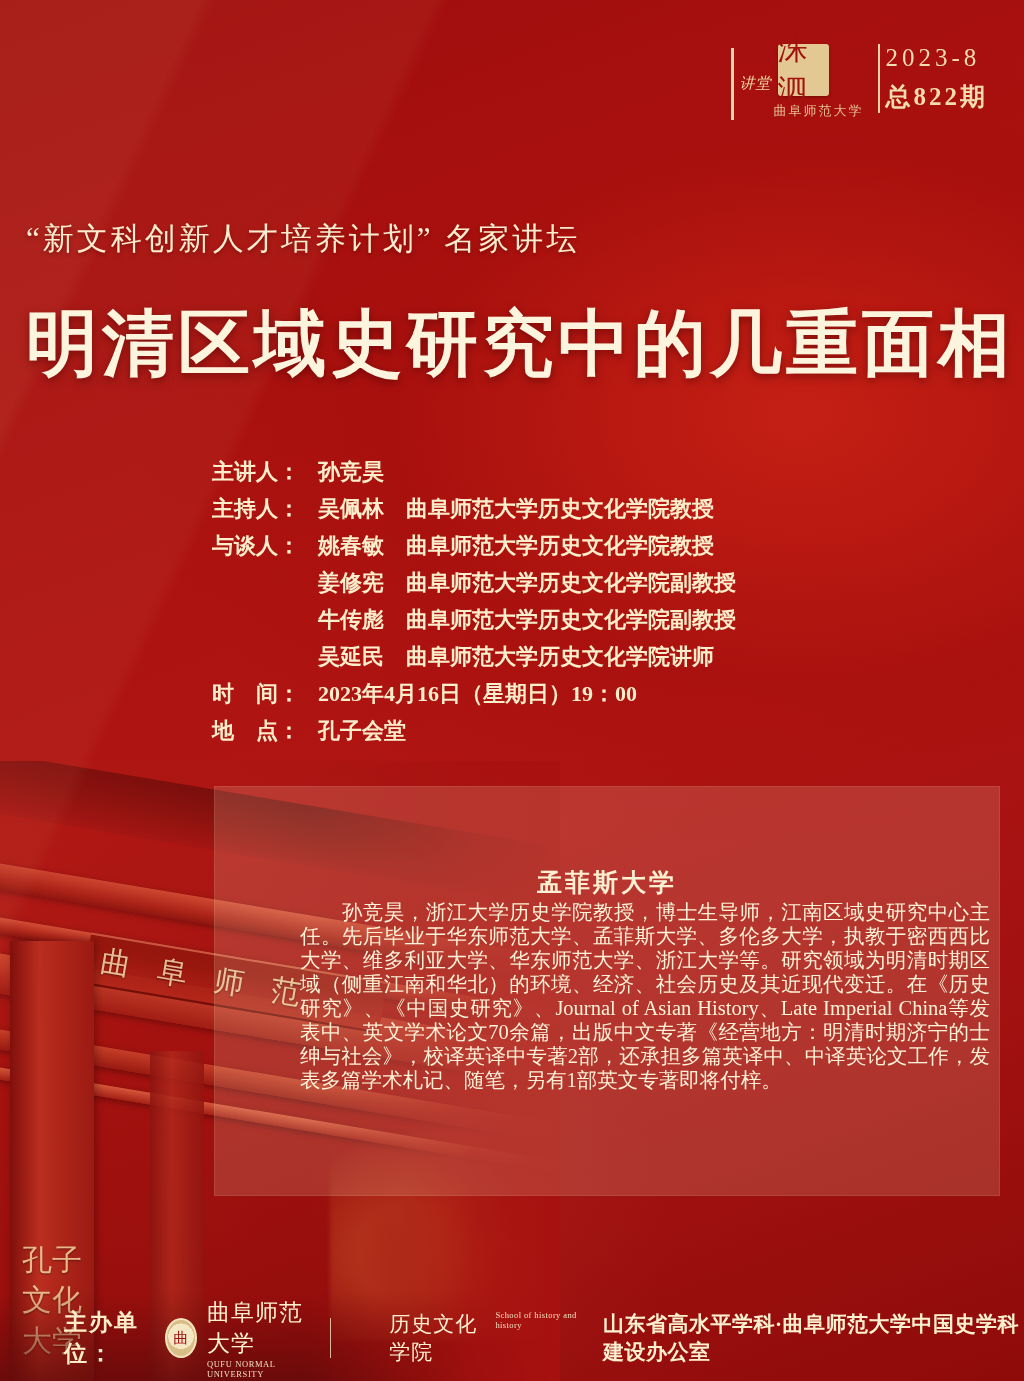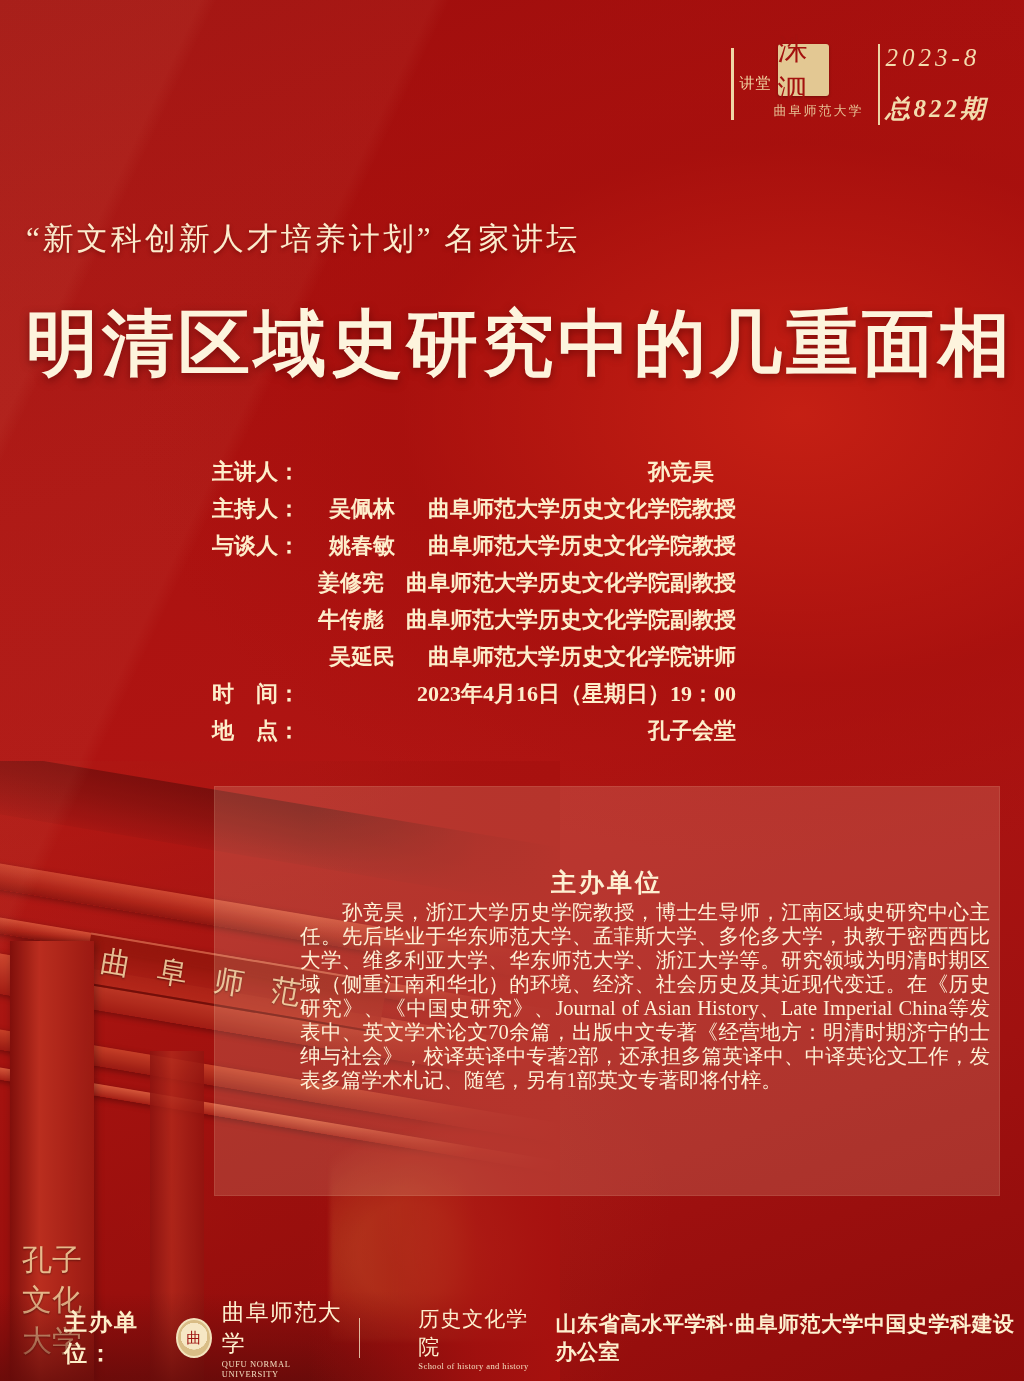--- a/index.html
+++ b/index.html
@@ -119,43 +119,43 @@
     position:absolute; right:36px; top:44px;
     display:flex; align-items:flex-start; gap:14px;
   }
   .seal-block { display:flex; align-items:flex-start; }
   .seal-left {
     display:flex; flex-direction:column; align-items:center; justify-content:center;
     color:#f2d7a4; font-family:"Liberation Serif", serif;
     font-size:15px; line-height:1.15; letter-spacing:1px;
     border-left:3px solid #f0d6a5; padding-left:6px; height:72px;
     margin-top:4px;
+    font-style:italic;
   }
   .seal-stamp {
     width:51px; height:52px; margin-left:6px;
     background:#e3c893; color:#a3110f;
     font-family:"Liberation Serif", serif;
     display:flex; align-items:center; justify-content:center;
     font-size:30px; border-radius:3px;
     box-shadow:0 1px 3px rgba(0,0,0,0.3);
   }
   .seal-uni {
     margin-top:6px; margin-left:2px;
     color:#edd3a2; font-size:13px; letter-spacing:2px;
     font-family:"Liberation Serif", serif;
     opacity:0.9; white-space:nowrap;
   }
   .issue {
     border-left:2px solid #ecd3a4; padding-left:6px;
     color:#f3dcae; font-family:"Liberation Serif", serif;
     text-align:left;
-    font-style:italic;
   }
   .issue .no { font-size:25px; letter-spacing:4px; }
-  .issue .total { font-size:25px; letter-spacing:3px; font-weight:bold; margin-top:20px; }
+  .issue .total { font-size:25px; letter-spacing:3px; font-weight:bold; margin-top:8px; }
 
   
   .subtitle {
     position:absolute; left:26px; top:218px;
     color:#fbeccd; font-size:31px; font-weight:normal;
     letter-spacing:3px;
     font-family:"Liberation Serif", serif;
     text-shadow:0 2px 4px rgba(80,0,0,0.45);
   }
   .maintitle {
@@ -170,21 +170,21 @@
 
   
   .credits {
     position:absolute; left:212px; top:456px;
     color:#fdeecb;
     font-family:"Liberation Serif", serif;
     font-size:22px;
     font-weight:bold;
     line-height:32px;
   }
-  .crow { display:flex; white-space:nowrap; margin-bottom:5px;justify-content:space-between; }
+  .crow { display:flex; white-space:nowrap; margin-bottom:5px; }
   .clabel { width:106px; flex:0 0 106px; letter-spacing:0px; }
   .cname { width:88px; flex:0 0 88px; }
   .caff { }
 
   
   .panel {
     position:absolute; left:214px; top:786px;
     width:786px; height:410px;
     background:rgba(255,235,200,0.16);
     border:1px solid rgba(255,235,200,0.10);
@@ -218,21 +218,21 @@
     width:40px; height:40px; border-radius:50%;
     background:radial-gradient(circle at 50% 45%, #f6e7c4 0 52%, #d9bd86 53% 100%);
     border:2px solid #f3e3bd;
     display:flex; align-items:center; justify-content:center;
     color:#9d1210; font-size:15px; font-family:"Liberation Serif", serif;
   }
   .logo-text { display:flex; flex-direction:column; color:#fdf0cf; font-family:"Liberation Serif", serif; }
   .logo-cn { font-size:23px; letter-spacing:1px; }
   .logo-en { font-size:8.5px; letter-spacing:0.6px; opacity:0.92; }
   .divider-v { width:1px; height:40px; background:rgba(253,240,207,0.75); margin:0 10px; }
-  .school { display:flex; flex-direction:column; color:#fdf0cf; font-family:"Liberation Serif", serif;margin-left:48px; }
+  .school { display:flex; flex-direction:row; color:#fdf0cf; font-family:"Liberation Serif", serif;margin-left:48px; }
   .school-cn { font-size:21px; letter-spacing:1px; }
   .school-en { font-size:8.5px; letter-spacing:0.4px; opacity:0.92; }
   .footer-right {
     margin-left:19px; color:#fdf0cf; font-size:21px; font-weight:bold;
     font-family:"Liberation Serif", serif; letter-spacing:0.5px;
   }
 </style>
 </head>
 <body>
 
@@ -310,21 +310,21 @@
       <span class="clabel">时　间：</span>
       <span class="caff">2023年4月16日（星期日）19：00</span>
     </div>
     <div class="crow">
       <span class="clabel">地　点：</span>
       <span class="caff">孔子会堂</span>
     </div>
   </div>
 
   <div class="panel"></div>
-  <div class="panel-title">主办单位</div>
+  <div class="panel-title">孟菲斯大学</div>
   <div class="panel-body">孙竞昊，浙江大学历史学院教授，博士生导师，江南区域史研究中心主任。先后毕业于华东师范大学、孟菲斯大学、多伦多大学，执教于密西西比大学、维多利亚大学、华东师范大学、浙江大学等。研究领域为明清时期区域（侧重江南和华北）的环境、经济、社会历史及其近现代变迁。在《历史研究》、《中国史研究》、Journal of Asian History、Late Imperial China等发表中、英文学术论文70余篇，出版中文专著《经营地方：明清时期济宁的士绅与社会》，校译英译中专著2部，还承担多篇英译中、中译英论文工作，发表多篇学术札记、随笔，另有1部英文专著即将付梓。</div>
 
   <div class="footer">
     <div class="footer-label">主办单位：</div>
     <div class="logo-wrap">
       <div class="logo-mark">曲</div>
       <div class="logo-text">
         <span class="logo-cn">曲阜师范大学</span>
         <span class="logo-en">QUFU NORMAL UNIVERSITY</span>
       </div>

